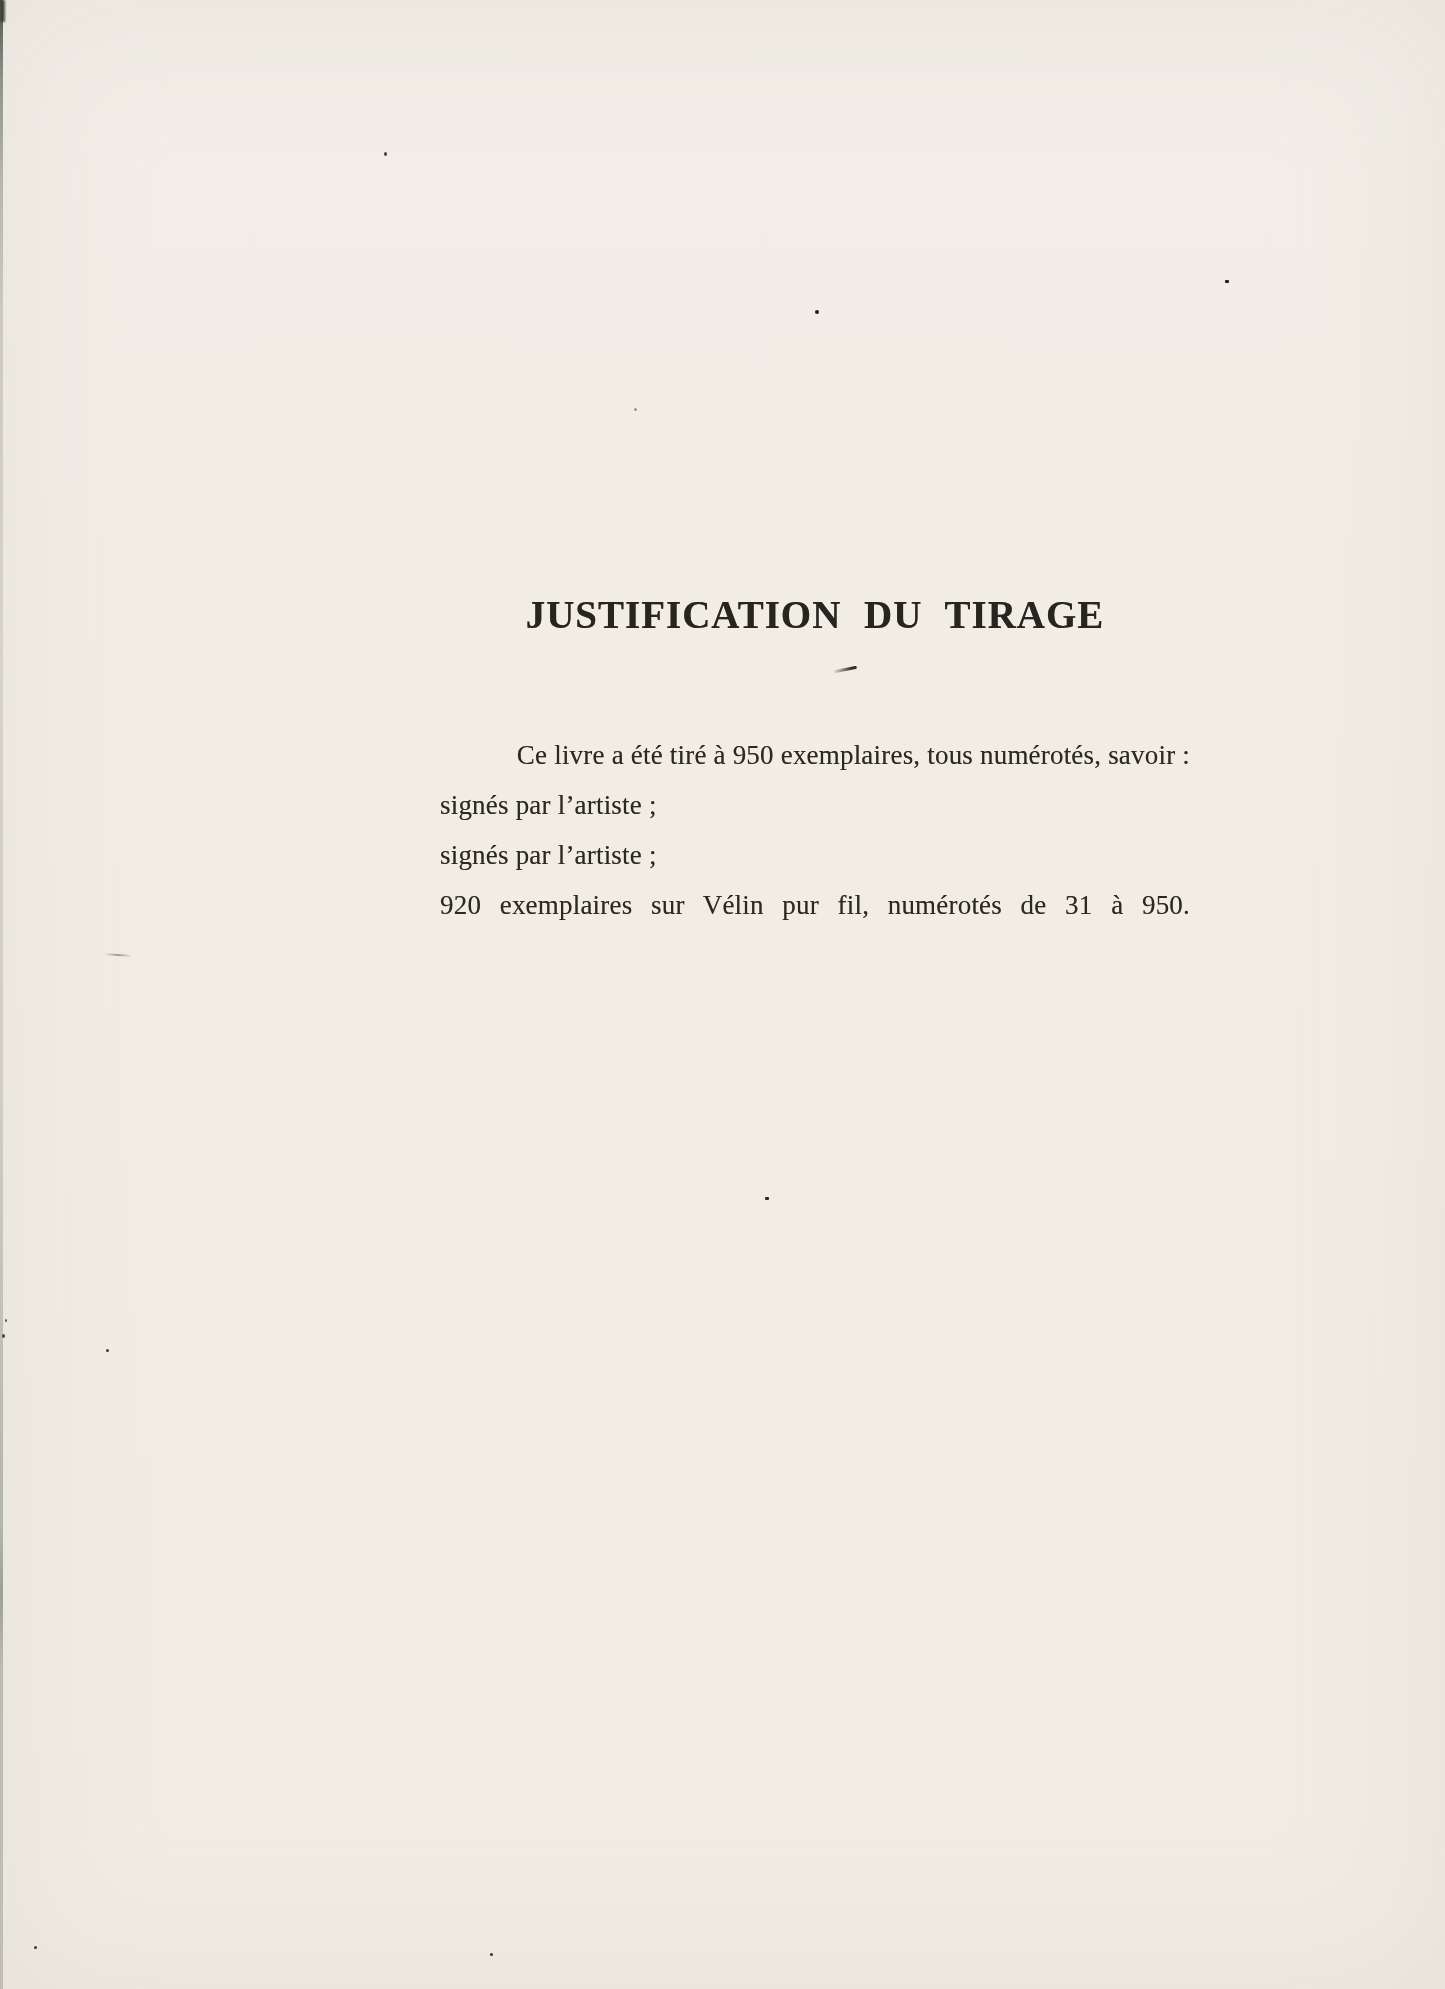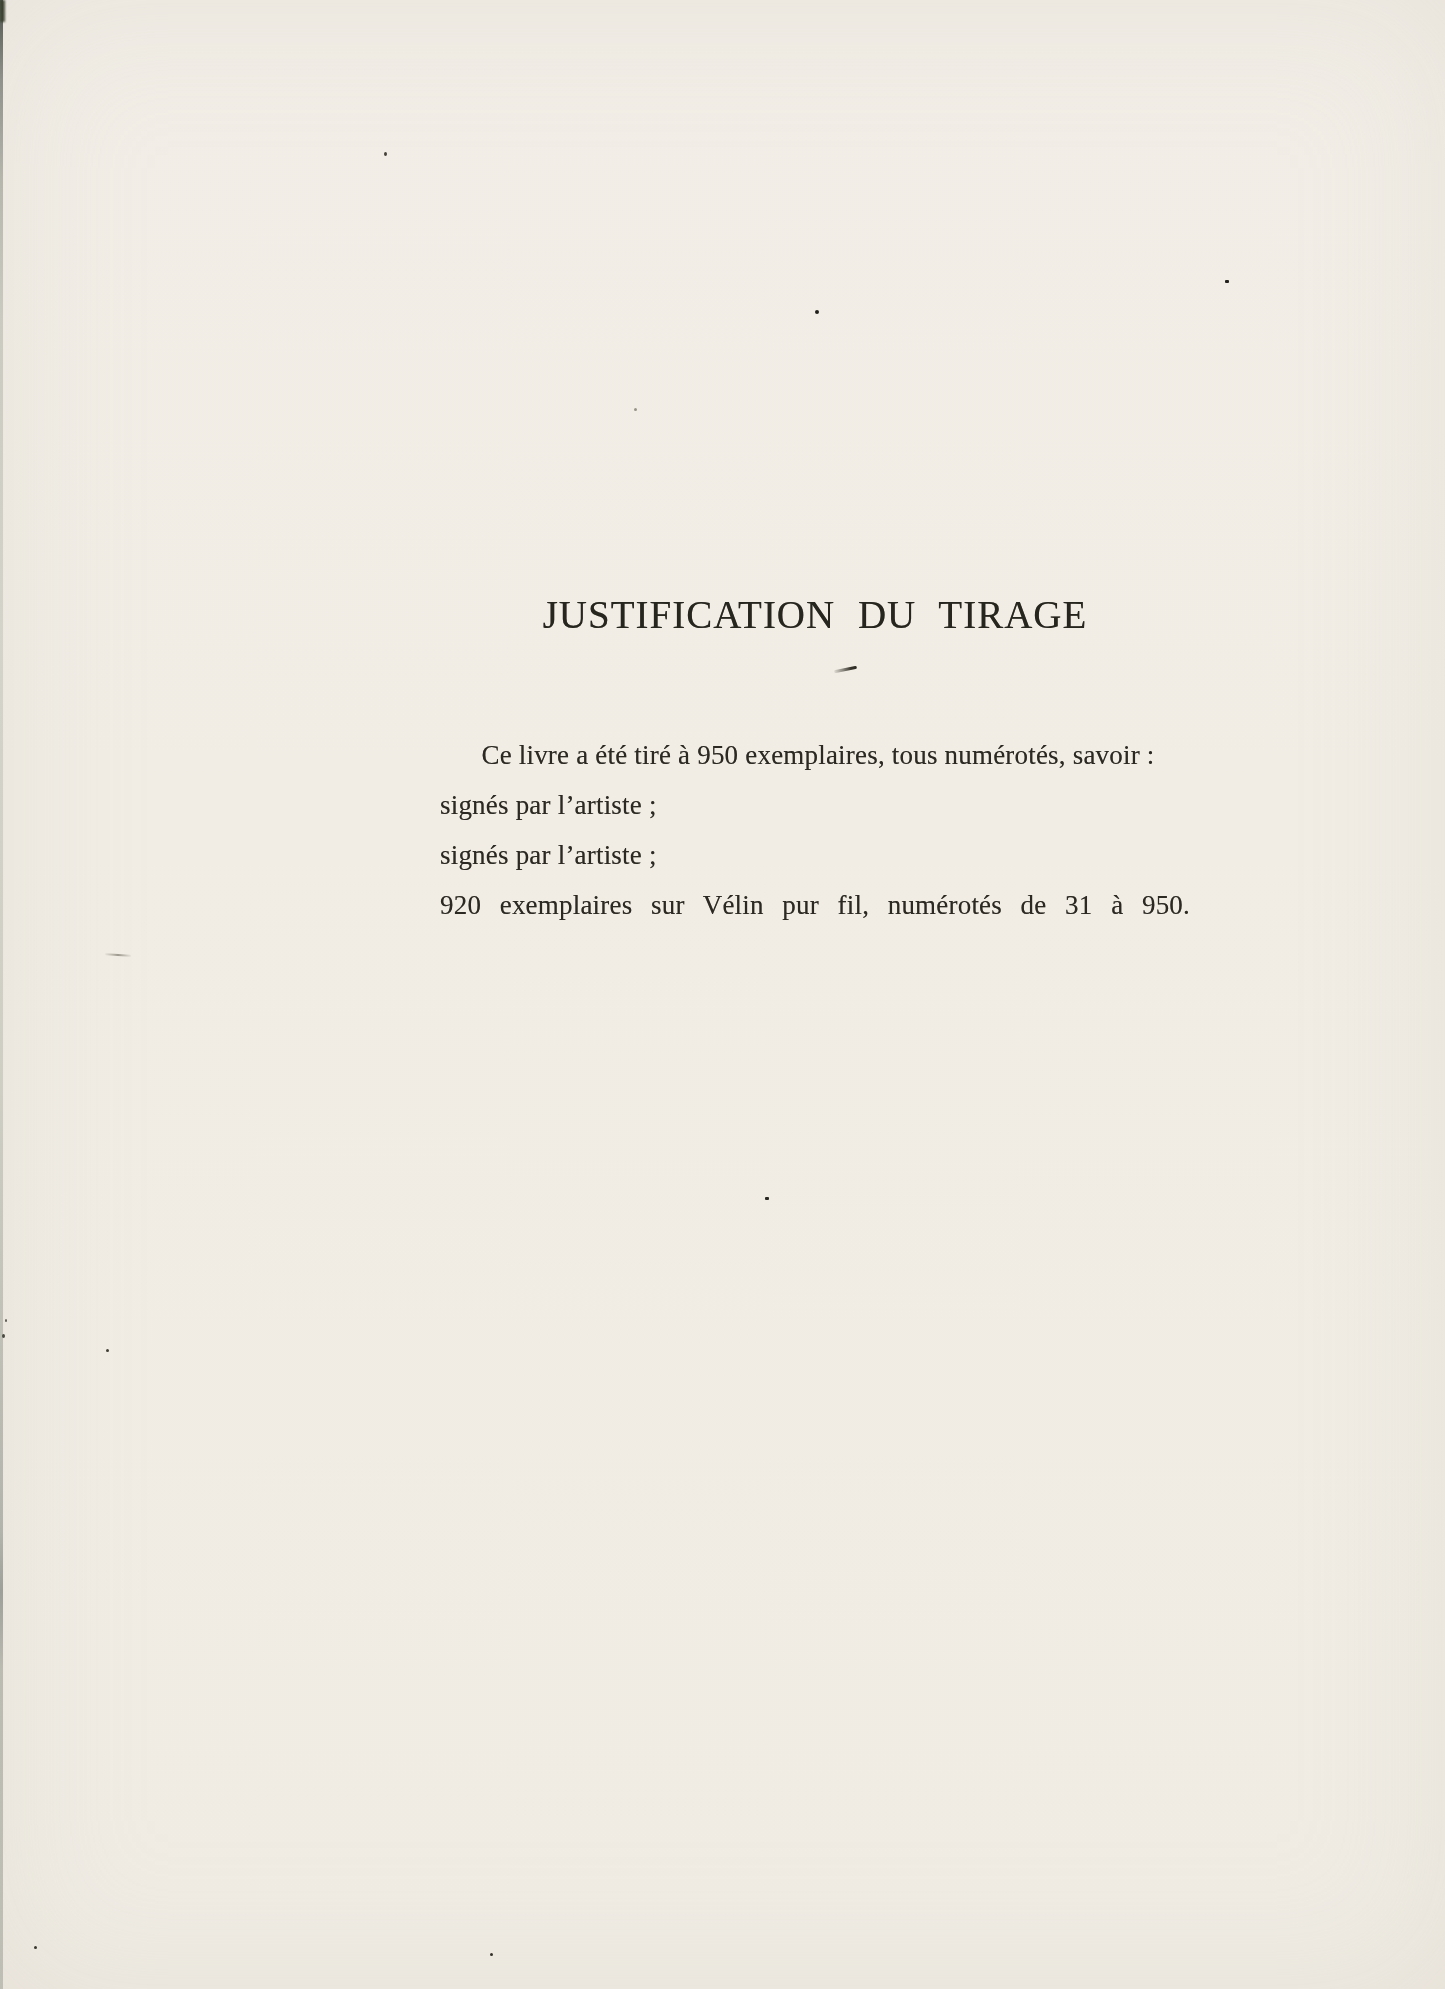--- a/index.html
+++ b/index.html
@@ -38,21 +38,21 @@
     background: #39402f;
     filter: blur(1px);
     opacity: 0.9;
   }
   .title {
     position: absolute;
     left: 440px; top: 585px;
     width: 750px; height: 60px;
     margin: 0;
     font-size: 39px;
-    font-weight: normal;
+    font-weight: bold;
     line-height: 60px;
     letter-spacing: 1px;
     word-spacing: 12px;
     text-align: center;
     color: #26251e;
     text-shadow: 0 0 0.6px rgba(38, 37, 30, 0.55);
   }
   
   .ornament {
     position: absolute;
@@ -73,21 +73,21 @@
     letter-spacing: 0.2px;
     text-shadow: 0 0 0.5px rgba(43, 41, 34, 0.45);
   }
   .colophon .line {
     height: 50px;
     line-height: 50px;
   }
   .line.first {
     margin-left: 6px;
     white-space: nowrap;
-    text-align: center;
+    text-align: right;
   }
   .line.justified {
     text-align: justify;
     text-align-last: justify;
   }
   .line.centered {
   }
   
   .speck {
     position: absolute;

